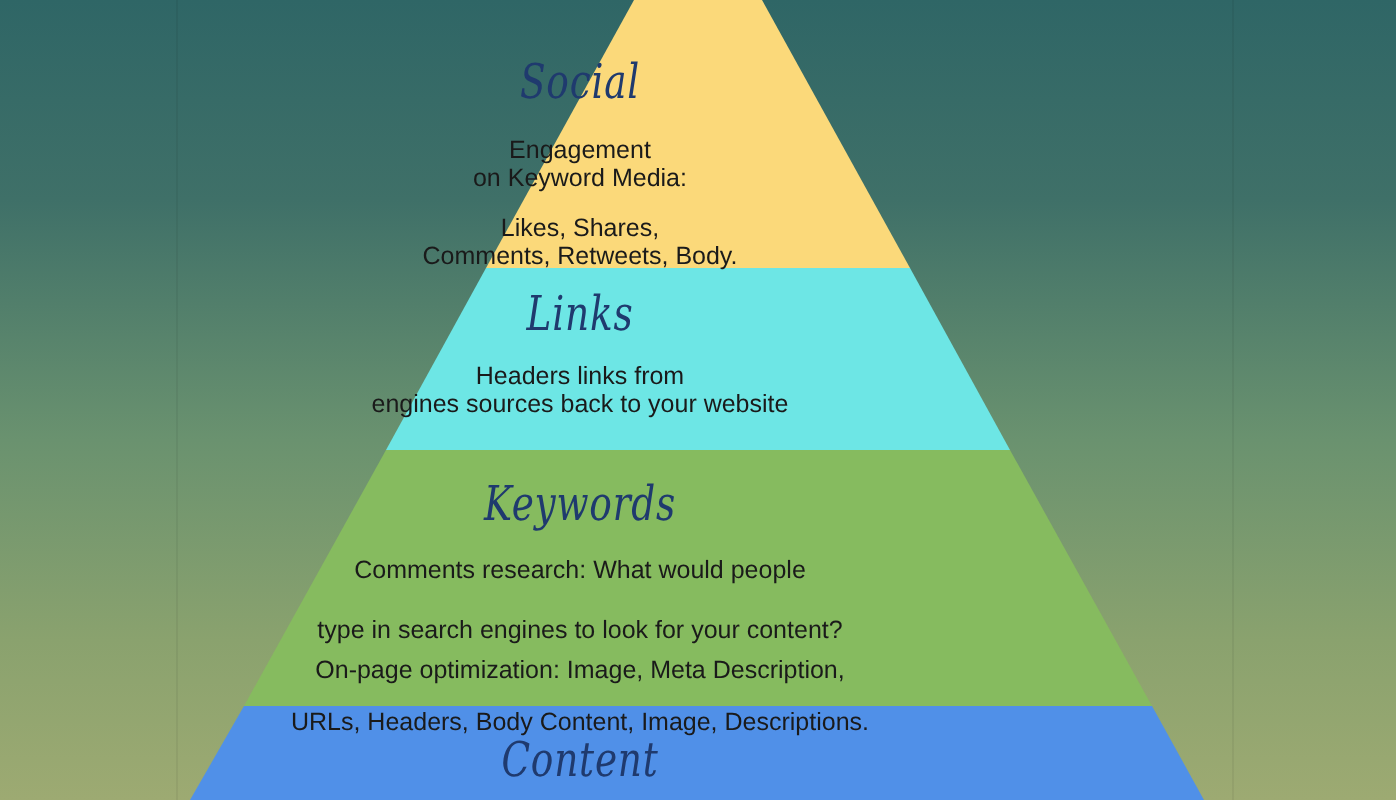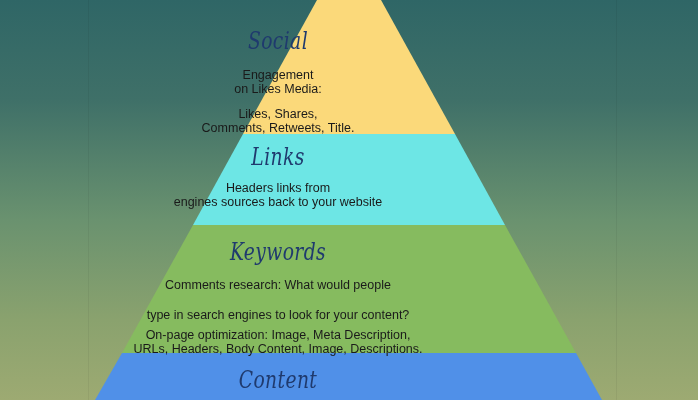--- a/index.html
+++ b/index.html
@@ -3,21 +3,21 @@
 <meta charset="utf-8">
 <style>
   html, body { margin: 0; padding: 0; }
   body {
     width: 698px; height: 400px; overflow: hidden; position: relative;
     background: linear-gradient(to bottom, #2f6666 0%, #3f7068 25%, #6a926f 55%, #8aa26e 80%, #9daa72 100%);
     font-family: "Liberation Sans", sans-serif;
   }
   .vline { position: absolute; top: 0; width: 1px; height: 400px; background: rgba(0,0,0,0.05); }
   svg.pyr { position: absolute; left: 0; top: 0; }
-  .layer-text { position: absolute; left: 0; width: 556px; text-align: center; color: #1a1a1a; }
+  .layer-text { position: absolute; left: 12px; width: 556px; text-align: center; color: #1a1a1a; }
   .title {
     font-family: "DejaVu Serif", serif; font-style: italic; font-weight: normal;
     color: #1f3a6e; font-size: 24px; letter-spacing: 0.5px; transform: scaleX(0.78);
     display: block; line-height: 28px;
   }
   .desc { font-size: 12.5px; line-height: 14px; display: block; text-align: center; }
   .desc + .desc { margin-top: 6px; }
 </style>
 </head>
 <body>
@@ -29,39 +29,39 @@
   <polygon points="317,0 381,0 455,134 243,134" fill="#fbd97a"></polygon>
   <polygon points="243,134 455,134 505,225 193,225" fill="#6de6e5"></polygon>
   <polygon points="193,225 505,225 576,353 122,353" fill="#86bb5f"></polygon>
   <polygon points="122,353 576,353 602,400 95,400" fill="#5090e8"></polygon>
 </svg>
 
 <div class="layer-text" style="top:27px">
   <span class="title">Social</span>
   <div style="margin-top:13px">
     <span class="desc">Engagement</span>
-    <span class="desc" style="margin-top:0">on Likes Media:</span>
+    <span class="desc" style="margin-top:0">on Keyword Media:</span>
     <span class="desc" style="margin-top:11px">Likes, Shares,</span>
-    <span class="desc" style="margin-top:0">Comments, Retweets, Title.</span>
+    <span class="desc" style="margin-top:0">Comments, Retweets, Body.</span>
   </div>
 </div>
 
 <div class="layer-text" style="top:143px">
   <span class="title">Links</span>
   <div style="margin-top:10px">
     <span class="desc">Headers links from</span>
     <span class="desc" style="margin-top:0">engines sources back to your website</span>
   </div>
 </div>
 
 <div class="layer-text" style="top:238px">
   <span class="title">Keywords</span>
   <div style="margin-top:12px">
     <span class="desc">Comments research: What would people</span>
     <span class="desc" style="margin-top:16px">type in search engines to look for your content?</span>
     <span class="desc" style="margin-top:6px">On-page optimization: Image, Meta Description,</span>
-    <span class="desc" style="margin-top:0">URLs, Headers, Body Content, Image, Descriptions.</span>
+    <span class="desc" style="margin-top:12px">URLs, Headers, Body Content, Image, Descriptions.</span>
   </div>
 </div>
 
 <div class="layer-text" style="top:366px">
   <span class="title">Content</span>
 </div>
 
 </body></html>

